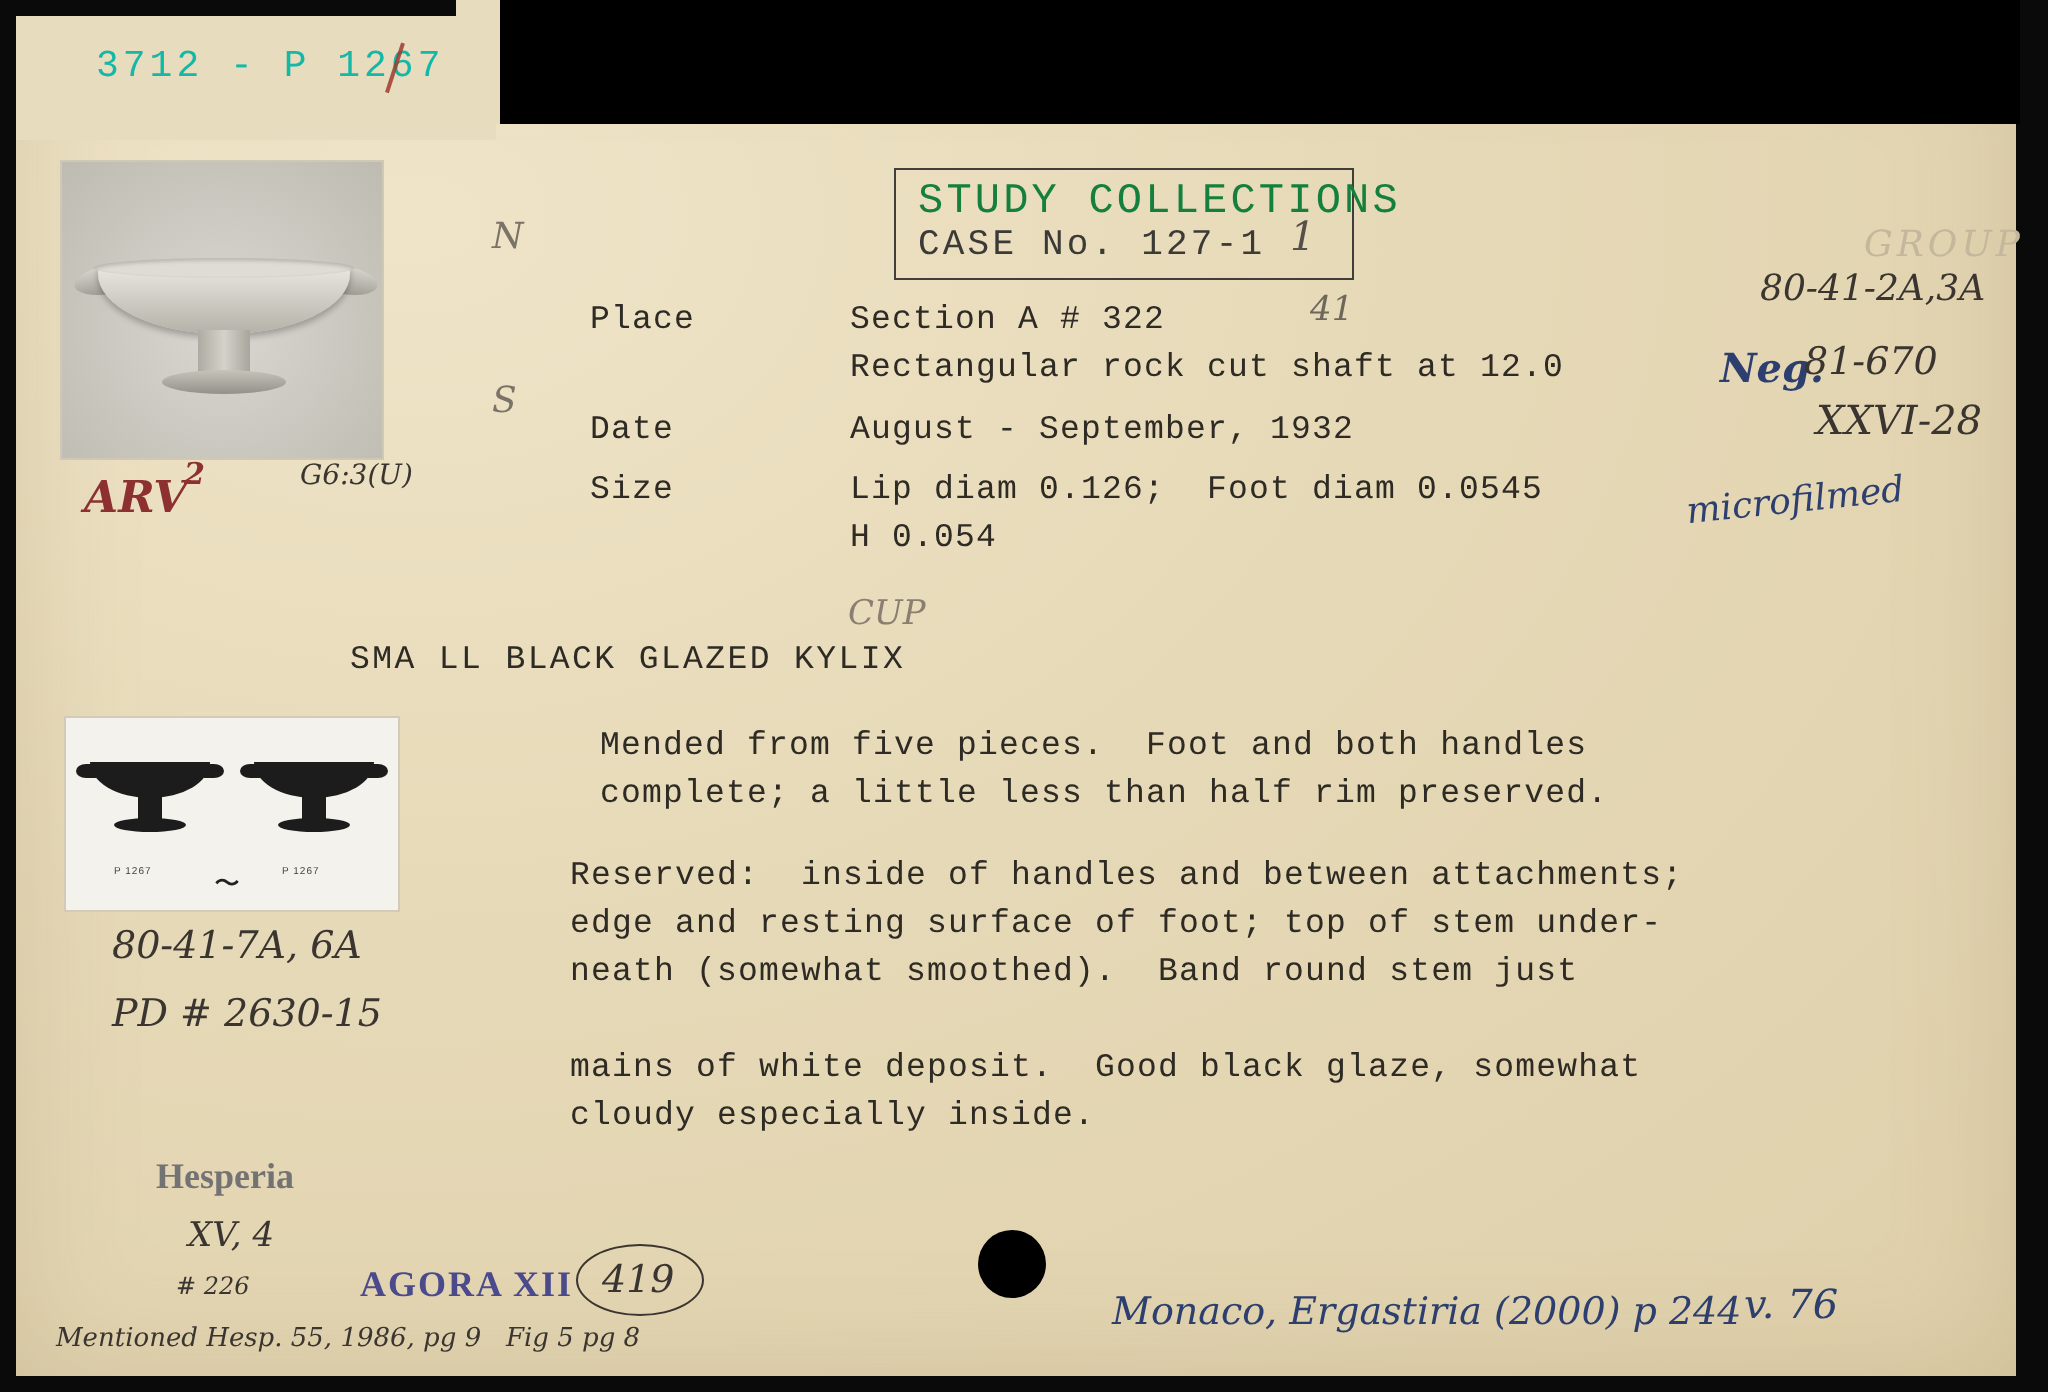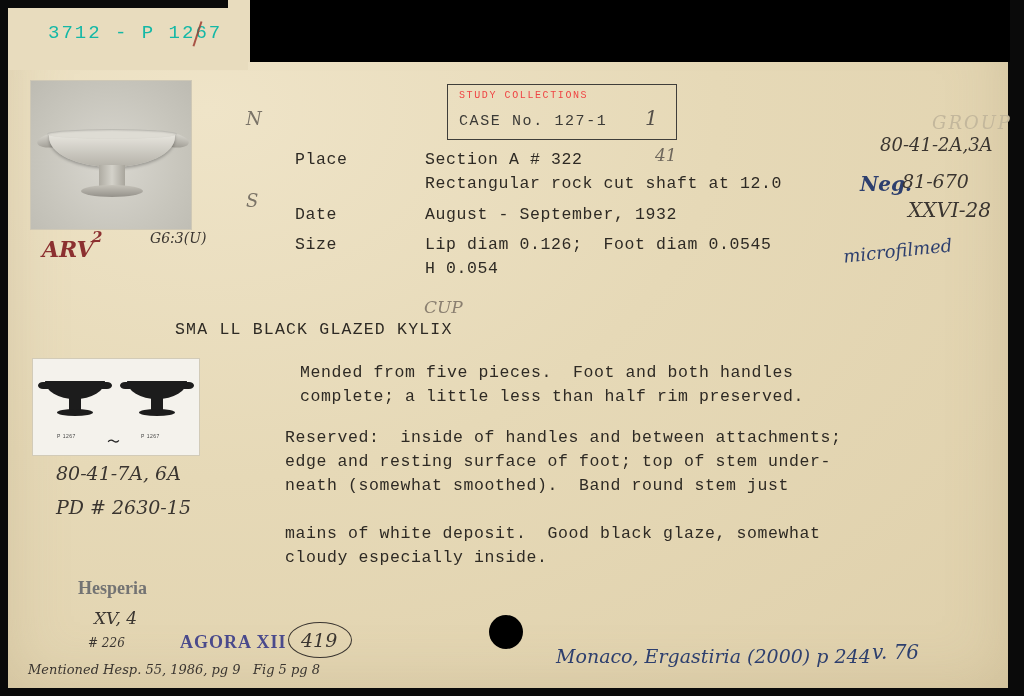--- a/index.html
+++ b/index.html
@@ -246,28 +246,28 @@
     position: absolute;
     left: 447px;
     top: 84px;
     width: 228px;
     height: 54px;
     border: 1.6px solid #3f3e3a;
   }
   #stamp-line1 {
     left: 459px;
     top: 90px;
-    font-size: 10px;
+    font-size: 21px;
     letter-spacing: 1.6px;
-    color: #ef4444;
+    color: #15803d;
   }
   #stamp-line2 {
     left: 459px;
     top: 113px;
-    font-size: 15px;
+    font-size: 18px;
     letter-spacing: 1.6px;
     color: #3b3a36;
   }
   
   #hole {
     position: absolute;
     left: 489px;
     top: 615px;
     width: 34px;
     height: 34px;

